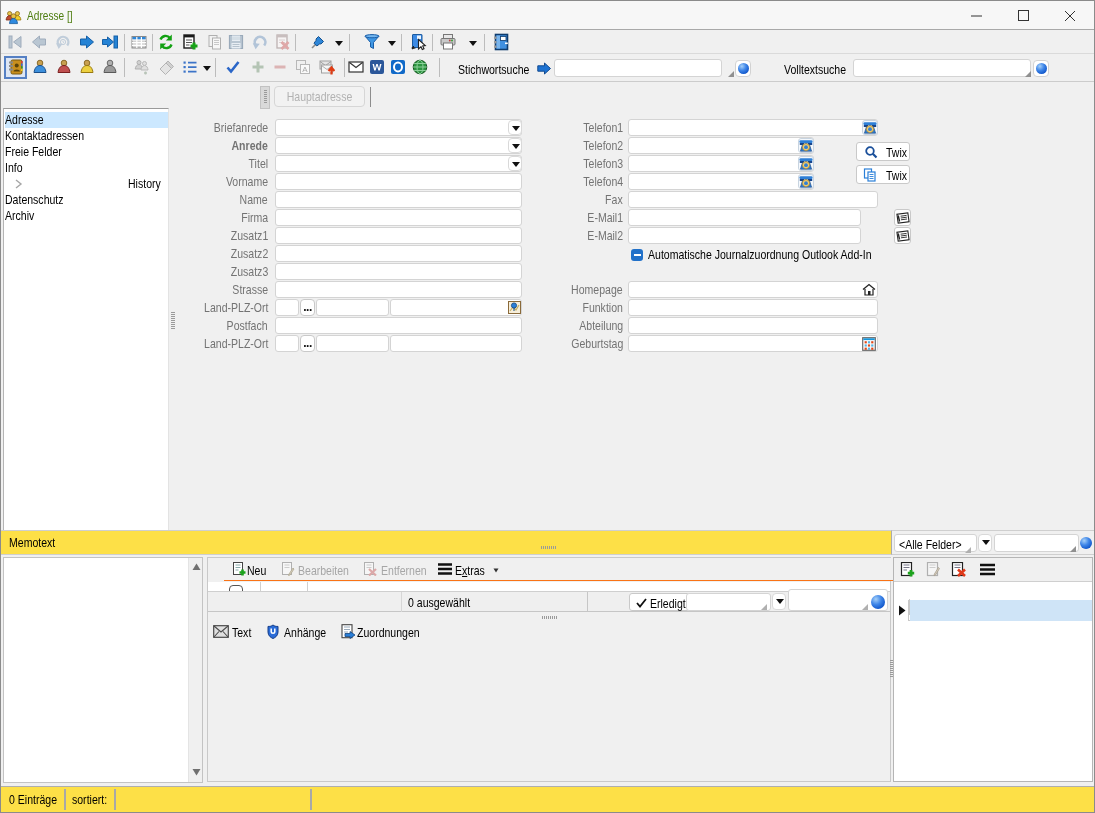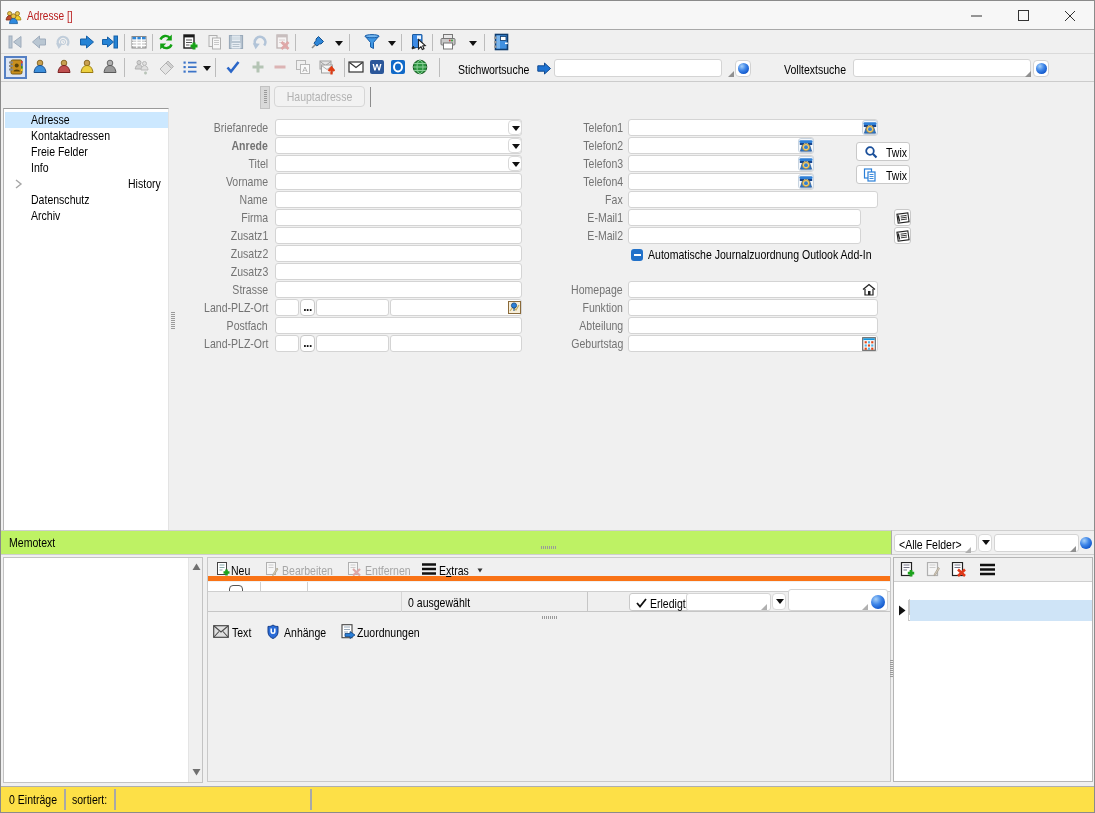--- a/index.html
+++ b/index.html
@@ -5,43 +5,43 @@
 * { margin:0; padding:0; box-sizing:border-box; }
 html,body { width:1095px; height:813px; overflow:hidden; }
 body { font-family:"Liberation Sans", sans-serif; font-size:13px; color:#000; background:#f0f0f0; }
 .tx  { display:inline-block; transform:scaleX(0.81); transform-origin:0 50%; white-space:nowrap; }
 .txr { display:inline-block; transform:scaleX(0.81); transform-origin:100% 50%; white-space:nowrap; }
 .txc { display:inline-block; transform:scaleX(0.81); transform-origin:50% 50%; white-space:nowrap; }
 #win { position:absolute; left:0; top:0; width:1095px; height:813px; background:#f0f0f0; border:1px solid #8b8b8b; }
 .abs { position:absolute; }
 
 #titlebar { position:absolute; left:0; top:0; width:1093px; height:29px; background:#f7f7f7; border-bottom:1px solid #a9a9a9; }
-#title-text { position:absolute; left:26px; top:8px; font-size:12.5px; color:#b91c1c; }
+#title-text { position:absolute; left:26px; top:8px; font-size:12.5px; color:#4d7c0f; }
 .winbtn { position:absolute; top:0; width:47px; height:29px; }
 
 #toolbar1 { position:absolute; left:0; top:30px; width:1093px; height:23px; background:#f0f0f0; border-bottom:1px solid #dadada; }
 #toolbar2 { position:absolute; left:0; top:53px; width:1093px; height:28px; background:#f0f0f0; border-bottom:1px solid #cccccc; }
 .tsep1 { position:absolute; top:3px; width:1px; height:17px; background:#bcbcbc; }
 .tsep2 { position:absolute; top:4px; width:1px; height:19px; background:#bcbcbc; }
 .icon { position:absolute; width:16px; height:16px; }
 .dd { position:absolute; width:0; height:0; border-left:4.5px solid transparent; border-right:4.5px solid transparent; border-top:5.5px solid #111; }
 
 .field { position:absolute; background:#fff; border:1px solid #d4d4d4; border-radius:3px; height:17px; }
 .lbl { position:absolute; height:17px; line-height:17px; text-align:right; color:#737373; }
 .ddbtn { position:absolute; width:14px; height:15px; background:#fff; border:1px solid #d9d9d9; border-radius:4px; }
 .ddbtn:after { content:""; position:absolute; left:2.5px; top:5px; width:0; height:0; border-left:4.5px solid transparent; border-right:4.5px solid transparent; border-top:5px solid #111; }
 .sphere { position:absolute; width:14px; height:14px; border-radius:50%; background:radial-gradient(circle at 35% 30%, #a6d0f8 0%, #3f86e8 40%, #1258cc 75%, #0a3f9e 100%); }
 .phone { width:16px; height:15px; }
 .grip-v { position:absolute; width:4px; background-image:repeating-linear-gradient(to bottom,#9a9a9a 0 1px,transparent 1px 2px); }
 .grip-h { position:absolute; height:3px; background-image:repeating-linear-gradient(to right,#9a9a9a 0 1px,transparent 1px 2px); }
 
 #tree { position:absolute; left:2px; top:107px; width:166px; height:423px; background:#fff; border-top:1px solid #9a9a9a; border-left:1px solid #b5b5b5; border-right:1px solid #e3e3e3; }
-.tnode { position:absolute; left:1px; width:163px; height:16px; line-height:16px; padding-left:26px; }
-
-#memobar { position:absolute; left:0; top:529px; width:890px; height:25px; background:#bef264; border-top:1px solid #cfcfcf; border-bottom:1px solid #cfcfcf; }
+.tnode { position:absolute; left:1px; width:163px; height:16px; line-height:16px; }
+
+#memobar { position:absolute; left:0; top:529px; width:890px; height:25px; background:#fde047; border-top:1px solid #cfcfcf; border-bottom:1px solid #cfcfcf; }
 #rtopbar { position:absolute; left:890px; top:529px; width:203px; height:25px; background:#f0f0f0; border-top:1px solid #cfcfcf; border-left:1px solid #ababab; border-bottom:1px solid #cfcfcf; }
 #memo { position:absolute; left:2px; top:556px; width:200px; height:226px; background:#fff; border:1px solid #c3c3c3; }
 #midpanel { position:absolute; left:206px; top:556px; width:684px; height:225px; border:1px solid #c9c9c9; background:#f0f0f0; }
 #rightpanel { position:absolute; left:892px; top:556px; width:200px; height:225px; background:#fff; border:1px solid #b5b5b5; }
 .btn { position:absolute; background:#fff; border:1px solid #c9c9c9; border-radius:3px;margin-left:32px; }
 
 #statusbar { position:absolute; left:0; top:785px; width:1093px; height:26px; background:#fde047; border-top:1px solid #aeaeae; }
 .ssep { position:absolute; top:2px; width:2px; height:21px; background:#a8a8a8; }
 </style>
 </head>
@@ -468,21 +468,21 @@
       <svg class="abs" style="left:3px;top:5px;width:9px;height:8px;" viewBox="0 0 9 8">
           <path d="M4.5 0.5 L8.5 7 L0.5 7 Z" fill="#707070"></path>
         </svg>
       <svg class="abs" style="left:3px;top:210px;width:9px;height:8px;" viewBox="0 0 9 8">
           <path d="M0.5 1 L8.5 1 L4.5 7.5 Z" fill="#707070"></path>
         </svg>
     </div>
   </div>
 
   <div id="midpanel">
-    <div class="abs" style="left:0;top:0;width:682px;height:23px;background:#f0f0f0;border-bottom:5px solid #f97316;">
+    <div class="abs" style="left:16px;top:0;width:682px;height:23px;background:#f0f0f0;border-bottom:1px solid #f97316;">
       <svg class="abs" style="left:8px;top:4px;width:14px;height:14px;" viewBox="0 0 14 14">
           <rect x="1.5" y="0.5" width="9" height="12" fill="#fff" stroke="#444" stroke-width="1"></rect>
           <path d="M3.5 3 L8.5 3 M3.5 5.5 L8.5 5.5 M3.5 8 L6.5 8" stroke="#8aa"></path>
           <path d="M10.5 7.5 L10.5 13.5 M7.5 10.5 L13.5 10.5" stroke="#1ca21c" stroke-width="2.6"></path>
         </svg>
       <div class="abs" style="left:23px;top:5px;"><span class="tx">Neu</span></div>
       <svg class="abs" style="left:57px;top:4px;width:14px;height:14px;" viewBox="0 0 14 14">
           <rect x="1.5" y="0.5" width="9" height="12" fill="#f6f6f6" stroke="#b0b0b0" stroke-width="1"></rect>
           <path d="M3.5 3 L8.5 3 M3.5 5.5 L8.5 5.5" stroke="#ccc"></path>
           <path d="M13 7 L9 13 L7.5 13.5 L8 12 L12 6 Z" fill="#d8d0c0" stroke="#b0a890" stroke-width="0.8"></path>

